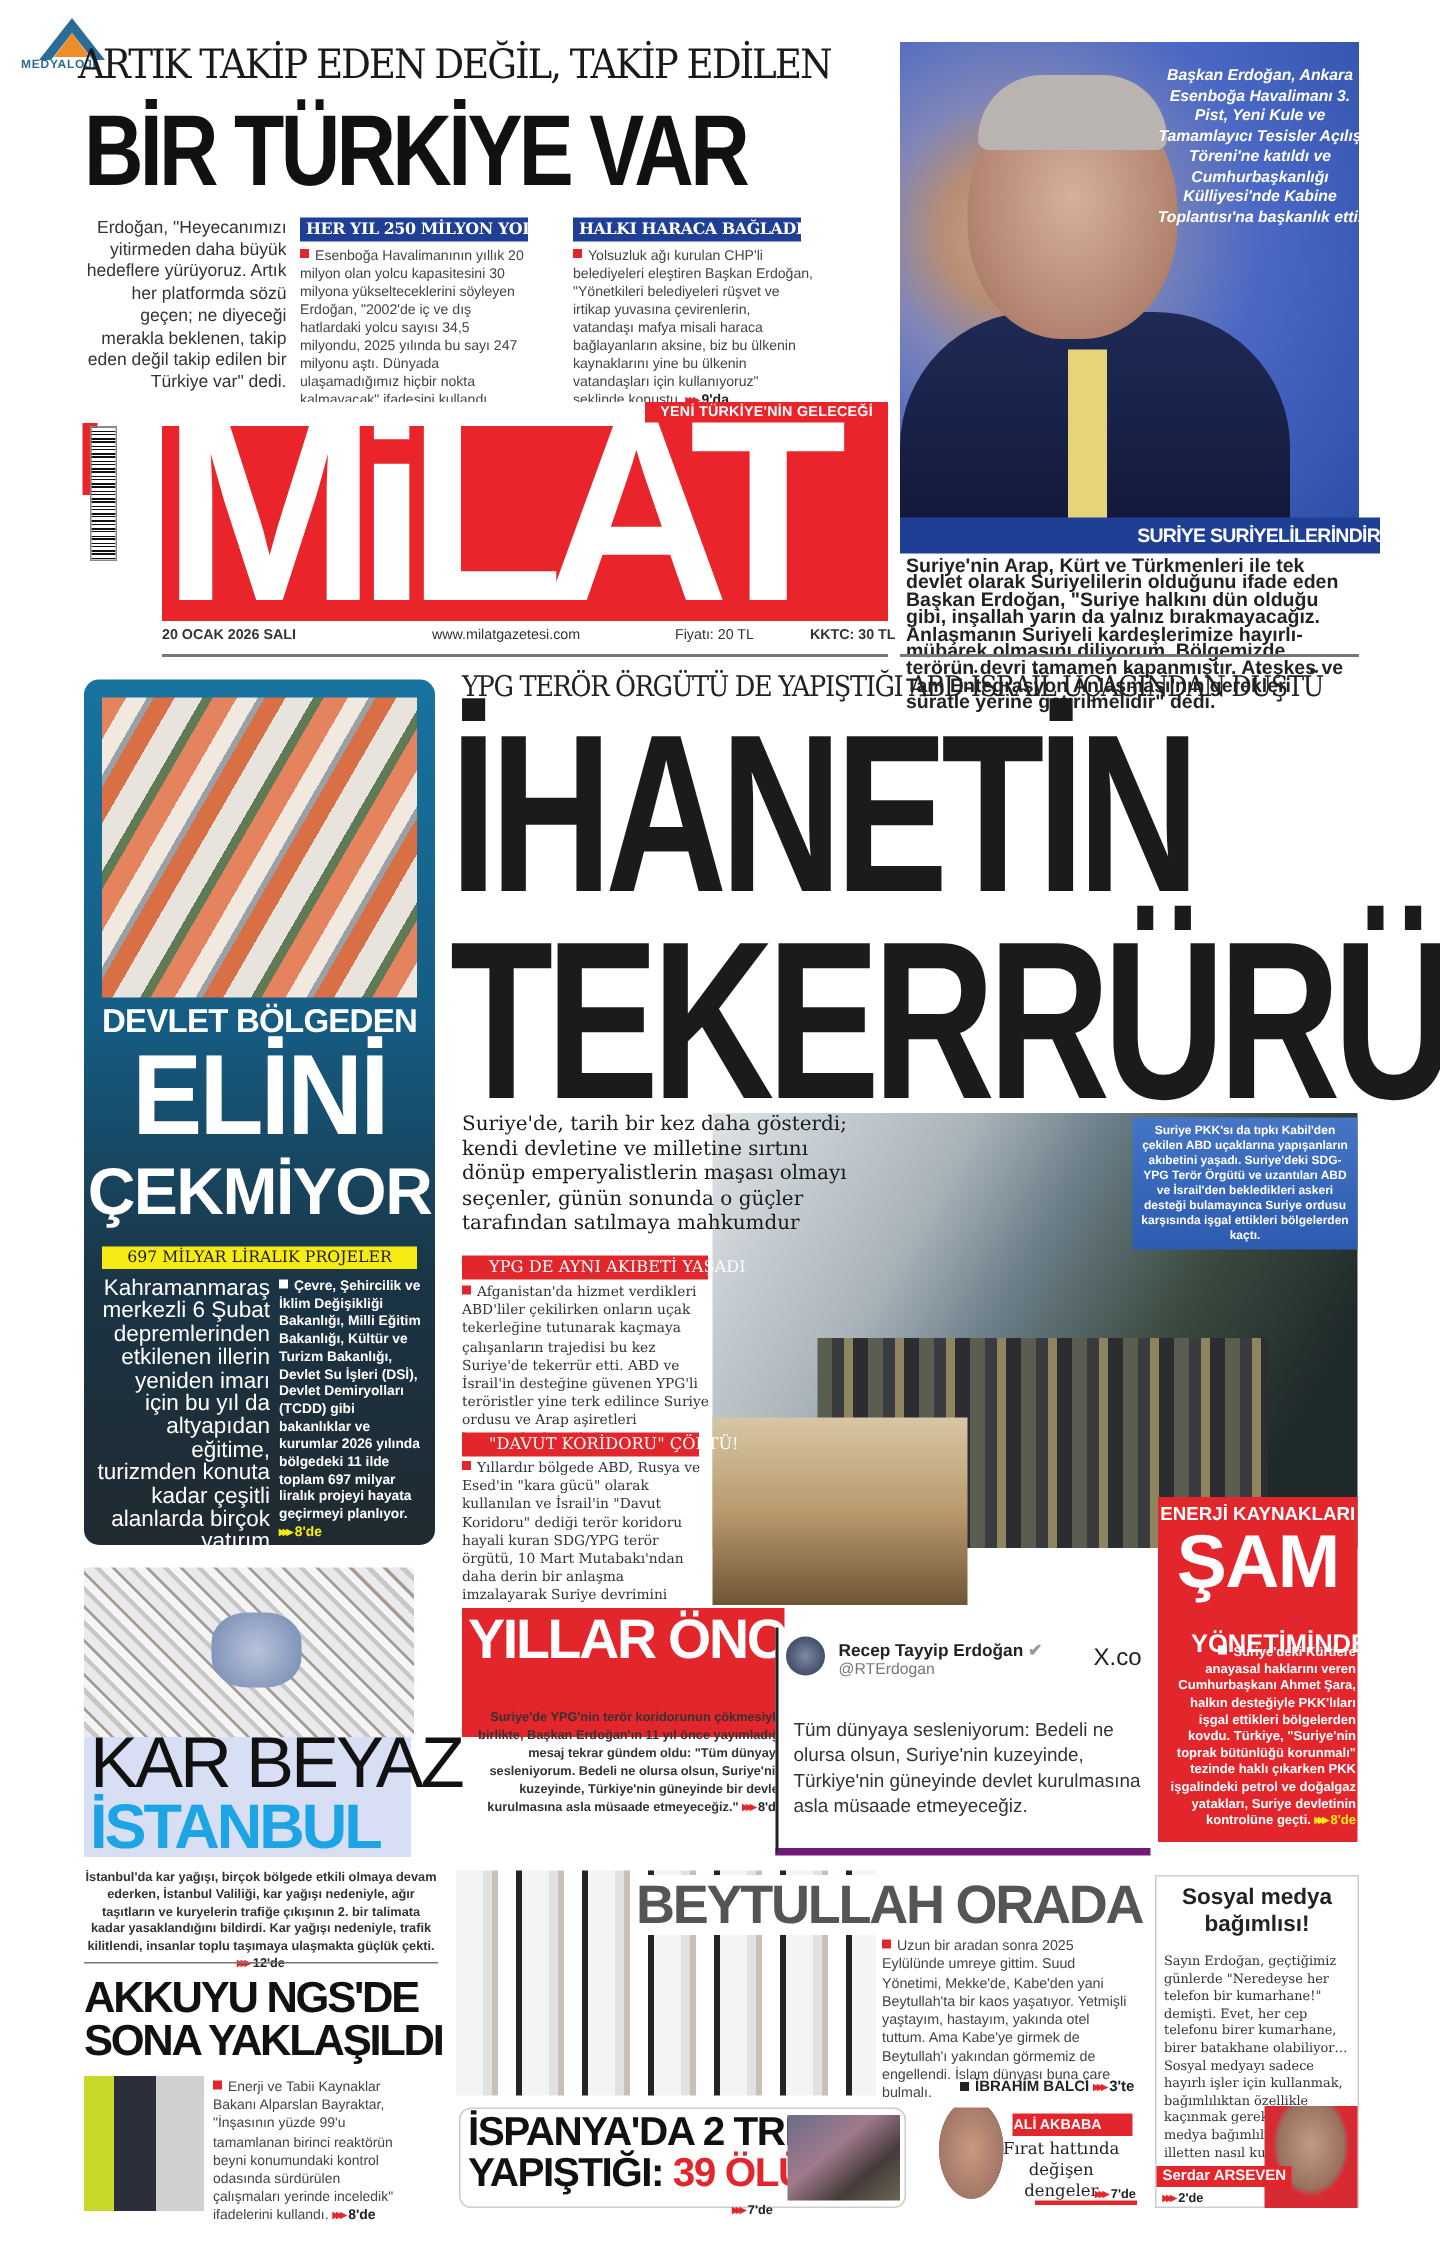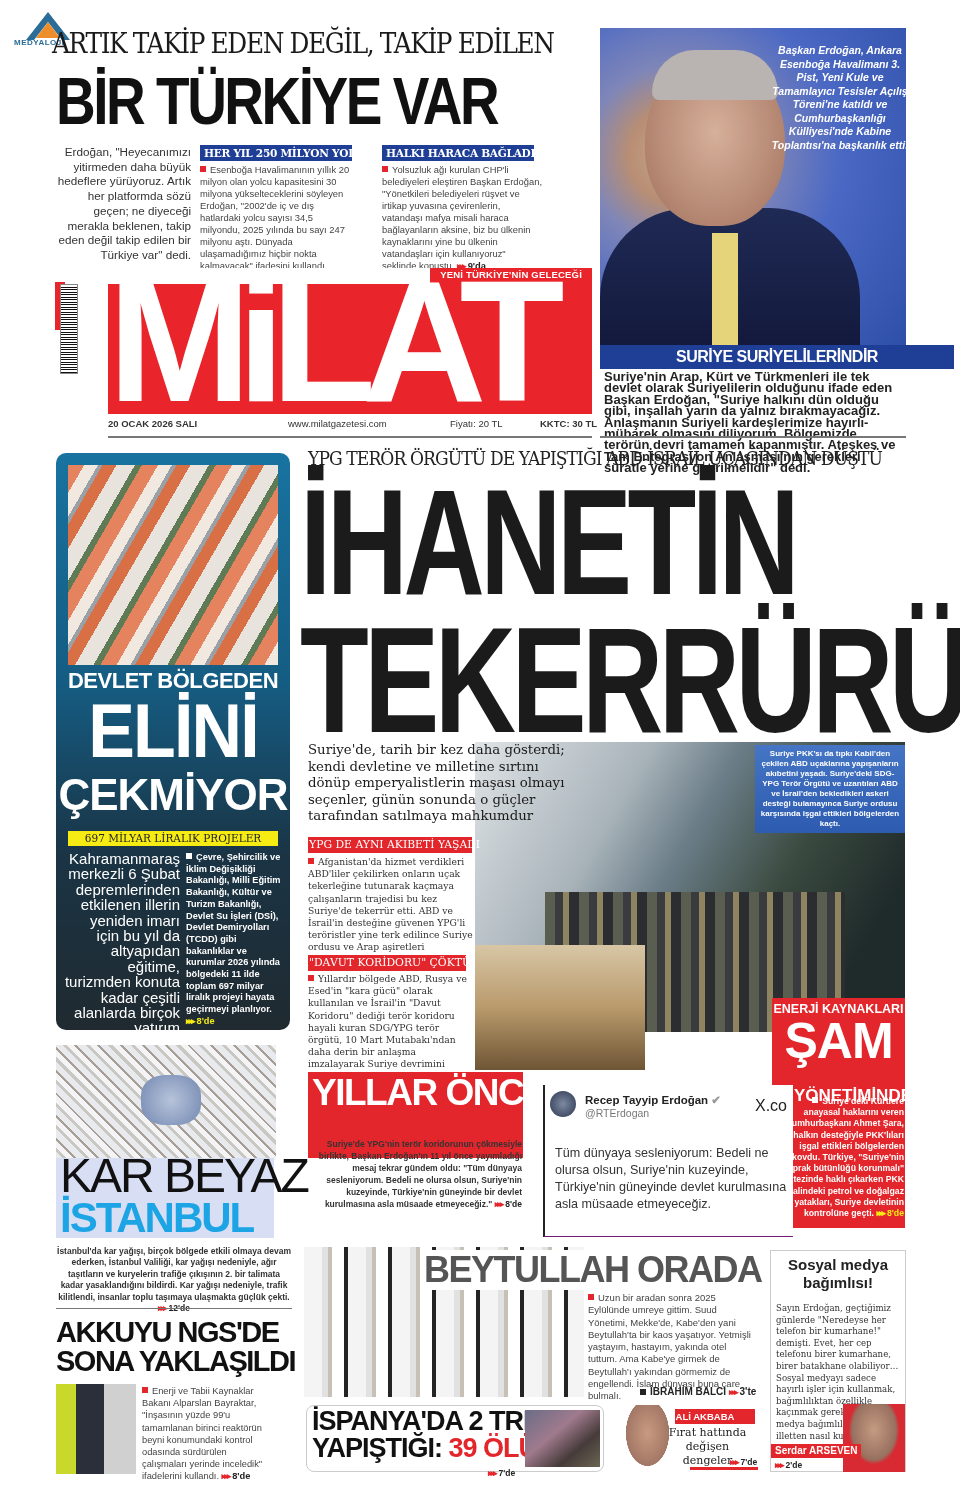--- a/index.html
+++ b/index.html
@@ -17,21 +17,21 @@
   #top-kicker{left:52px;top:28px;font-family:"DejaVu Serif",serif;font-size:27px;letter-spacing:-1.5px;color:#1a1a1a;white-space:nowrap;transform:scaleX(.92);transform-origin:left top}
   #top-headline{left:56px;top:66px;font-size:67px;font-weight:900;color:#111;letter-spacing:-3px;white-space:nowrap;line-height:70px;transform:scaleX(.82);transform-origin:left top}
 
   #top-photo{left:600px;top:28px;width:306px;height:318px;background:radial-gradient(circle at 25% 40%,#c9a98e 0,#b88e74 16%,#7f86b8 30%,#4a68c4 55%,#2e4fa8 100%)}
   #top-photo .suit{position:absolute;left:0;top:180px;width:260px;height:150px;background:linear-gradient(#1f2a55,#12183a);border-radius:90px 90px 0 0}
   #top-photo .tie{position:absolute;left:112px;top:205px;width:26px;height:120px;background:#e6d47a}
   #top-photo .head{position:absolute;left:45px;top:28px;width:140px;height:170px;background:radial-gradient(ellipse at 50% 45%,#d6b09a,#b28470 70%,#8d6a5c);border-radius:50% 50% 45% 45%}
   #top-photo .hair{position:absolute;left:52px;top:22px;width:126px;height:50px;background:#b9b4b2;border-radius:60px 60px 10px 10px}
   #top-caption{left:770px;top:44px;width:140px;font-size:10.5px;line-height:13.5px;color:#fff;font-weight:700;font-style:italic;text-align:center}
 
-  #suriye-banner{left:600px;top:345px;width:354px;height:24px;background:#1e3f95;color:#fff;font-size:16px;font-weight:900;text-align:center;line-height:24px;letter-spacing:-.5px}
+  #suriye-banner{left:600px;top:345px;width:320px;height:24px;background:#1e3f95;color:#fff;font-size:13px;font-weight:900;text-align:right;line-height:24px;letter-spacing:-.5px}
   #suriye-text{left:604px;top:371px;width:300px;font-size:13px;line-height:11.4px;color:#222;font-weight:700;text-align:left}
   .rule{height:2px;background:#777}
 
   #lead-quote{left:56px;top:145px;width:135px;font-size:11.7px;line-height:14.7px;text-align:right;color:#333}
   .boxhead{height:16px;background:#1e3f95;color:#fff;font-family:"DejaVu Serif",serif;font-size:10.6px;font-weight:700;line-height:16px;padding-left:4px;white-space:nowrap;letter-spacing:-.3px}
   #col1-head{left:200px;top:145px;width:152px}
   #col1-body{left:200px;top:164px;width:152px}
   #col2-head{left:382px;top:145px;width:152px}
   #col2-body{left:382px;top:164px;width:160px}
 
@@ -61,38 +61,38 @@
   
   #main-kicker{left:308px;top:447px;width:600px;font-family:"DejaVu Serif",serif;font-size:19px;letter-spacing:-1px;color:#222;white-space:nowrap;transform:scaleX(.9);transform-origin:left top}
   #main-head1{left:300px;top:470px;font-size:150px;font-weight:900;color:#1b1b1b;line-height:145px;letter-spacing:-6px;white-space:nowrap;transform:scaleX(.75);transform-origin:left top}
   #main-head2{left:300px;top:615px;font-size:150px;font-weight:900;color:#1b1b1b;line-height:130px;letter-spacing:-6px;white-space:nowrap;transform:scaleX(.75);transform-origin:left top}
   #main-lead{left:308px;top:742px;width:262px;font-family:"DejaVu Serif",serif;font-size:13.3px;line-height:16.6px;color:#1a1a1a}
 
   #plane-photo{left:475px;top:742px;width:430px;height:290px;background:linear-gradient(120deg,#dfe3e6 0,#a8b3b9 30%,#6b7d88 45%,#3a4a3f 65%,#1f2a2a 85%)}
   #plane-photo .crowd{position:absolute;left:70px;top:150px;width:300px;height:140px;background:repeating-linear-gradient(90deg,#5a5e50 0 10px,#3a3b3f 10px 18px,#8f8460 18px 24px,#2c2d30 24px 34px)}
   #plane-caption{left:755px;top:745px;width:150px;font-size:8px;line-height:10px;color:#fff;font-weight:700;text-align:center;background:linear-gradient(180deg,#4575c4,#2c5bb0);padding:4px 3px}
 
-  .redhead{height:16px;background:#e3262b;color:#fff;font-family:"DejaVu Serif",serif;font-size:10.8px;line-height:16px;padding-left:1px;white-space:nowrap}
+  .redhead{height:16px;background:#e3262b;color:#fff;font-family:"DejaVu Serif",serif;font-size:10.8px;line-height:16px;padding-left:18px;white-space:nowrap}
   #ypg-head{left:308px;top:837px;width:164px}
   #ypg-body{left:308px;top:856px;width:165px;font-family:"DejaVu Serif",serif;font-size:9.2px;line-height:12.2px;color:#333}
   #davut-head{left:308px;top:955px;width:158px}
   #davut-body{left:308px;top:973px;width:165px;font-family:"DejaVu Serif",serif;font-size:9.2px;line-height:12.2px;color:#333}
   #soldier-photo{left:475px;top:945px;width:170px;height:125px;background:linear-gradient(180deg,#d7c6a5 0,#b99a6c 50%,#6e5535 100%)}
 
   
   #enerji-box{left:772px;top:998px;width:133px;height:230px;background:#e3262b;color:#fff}
   #enerji-kicker{position:absolute;top:4px;left:0;width:133px;text-align:center;font-size:12.5px;font-weight:900}
   #enerji-head1{position:absolute;top:17px;left:0;width:133px;text-align:center;font-size:50px;font-weight:900;line-height:52px;letter-spacing:-1px}
   #enerji-head2{position:absolute;top:88px;left:0;width:140px;text-align:right;font-size:17px;font-weight:900}
   #enerji-body{position:absolute;top:98px;left:8px;width:124px;font-size:8.7px;line-height:11.2px;font-weight:700;text-align:right}
 
   
   #yillar-head{left:308px;top:1072px;width:215px;height:86px;background:#e3262b;color:#fff;font-size:37px;font-weight:900;line-height:42px;letter-spacing:-1.5px;padding-left:4px;white-space:nowrap}
   #yillar-text{left:306px;top:1138px;width:216px;font-size:8.5px;line-height:12px;text-align:right;font-weight:700;color:#333}
-  #tweet{left:543px;top:1085px;width:250px;height:152px;background:#fff;border-left:2px solid #222;border-bottom:1px solid #701a75;padding:8px}
+  #tweet{left:517px;top:1085px;width:250px;height:152px;background:#fff;border-left:2px solid #222;border-bottom:5px solid #701a75;padding:8px}
   #tweet-avatar{position:absolute;left:5px;top:6px;width:26px;height:26px;border-radius:50%;background:radial-gradient(circle,#7d8aa1,#2b3550)}
   #tweet-name{position:absolute;left:40px;top:8px;font-size:11.5px;font-weight:700;color:#222}
   #tweet-handle{position:absolute;left:40px;top:22px;font-size:10.5px;color:#777}
   #tweet-x{position:absolute;left:210px;top:12px;font-size:16px;color:#222}
   #tweet-text{position:absolute;left:10px;top:60px;width:238px;font-size:12.6px;line-height:17px;color:#333}
 
   
   #snow-photo{left:56px;top:1045px;width:220px;height:115px;background:repeating-linear-gradient(45deg,#e9eaee 0 6px,#c9c7c1 6px 9px,#f4f4f6 9px 14px,#a79f95 14px 16px)}
   #snow-photo .mosque{position:absolute;left:85px;top:30px;width:60px;height:50px;background:radial-gradient(circle,#b7c3da,#7288b1);border-radius:40%}
   #kar-box{left:56px;top:1158px;width:218px;height:80px;background:#d8def4}

